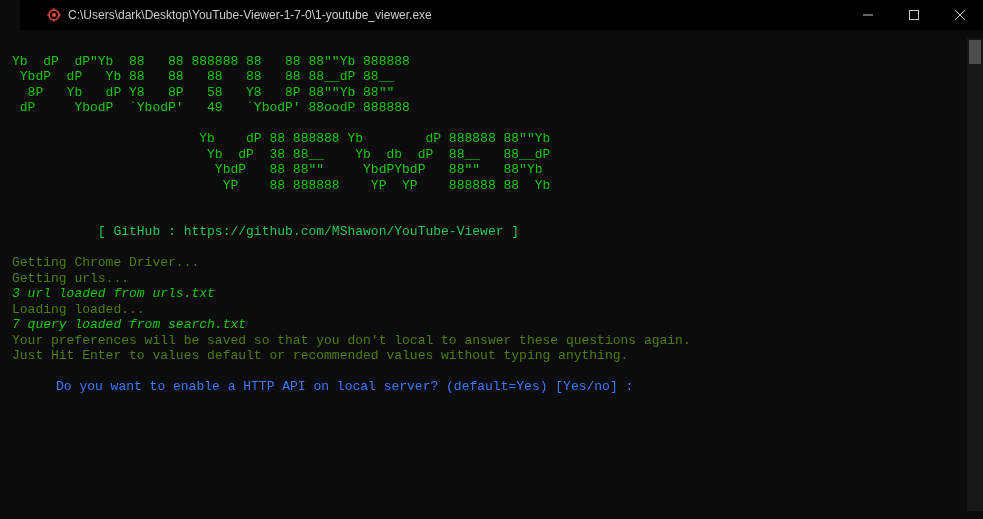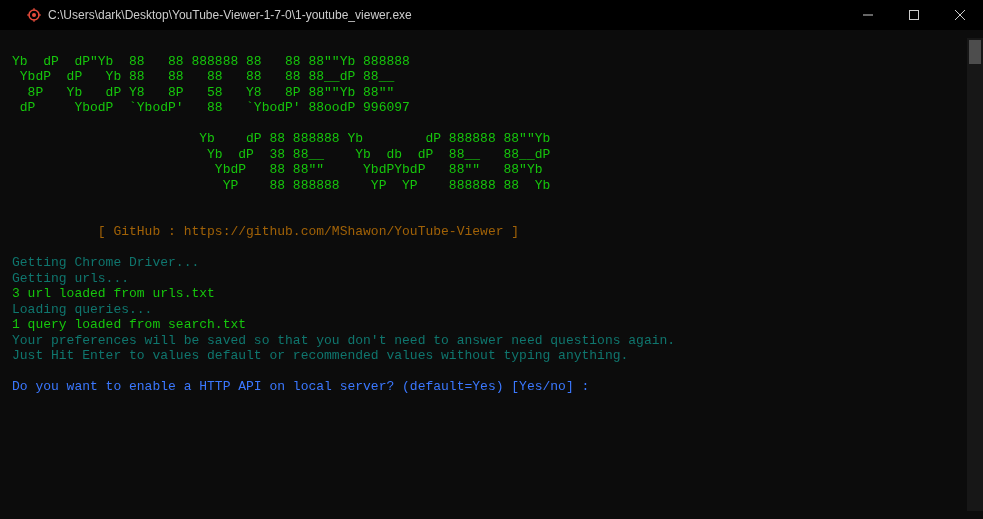--- a/index.html
+++ b/index.html
@@ -22,20 +22,21 @@
     }
     .titlebar {
       height: 30px;
       background: #000000;
       display: flex;
       align-items: center;
       padding-left: 26px;
       color: #cccccc;
       font-size: 12px;
       font-family: 'Segoe UI', sans-serif;
+      margin-left: 20px;
     }
     .titlebar-icon {
       width: 16px;
       height: 16px;
       margin-right: 6px;
       display: flex;
       align-items: center;
       justify-content: center;
     }
     .titlebar-title {
@@ -82,30 +83,32 @@
       top: 2px;
       left: 2px;
       right: 2px;
       height: 24px;
       background: #4d4d4d;
     }
     .ascii-art {
       color: #16c60c;
     }
     .github-line {
-      color: #a16207;
+      color: #22c55e;
     }
     .white-text {
-      color: #0f766e;
+      color: #4d7c0f;
     }
     .green-text {
       color: #16c60c;
+      font-style: italic;
     }
     .blue-text {
       color: #3b78ff;
+      margin-left: 44px;
     }
   </style>
 </head>
 <body>
 
 <div class="window">
   <div class="titlebar">
     <span class="titlebar-icon">
       <svg viewBox="0 0 16 16">
         <circle cx="8" cy="8" r="5" fill="none" stroke="#e74c3c" stroke-width="1.5"></circle>
@@ -134,36 +137,36 @@
             <line x1="10" y1="0" x2="0" y2="10" stroke="currentColor" stroke-width="1"></line>
           </svg>
       </div>
     </div>
   </div>
   <div class="terminal">
     <div class="terminal-content">
 <span class="ascii-art">Yb  dP  dP"Yb  88   88 888888 88   88 88""Yb 888888</span>
 <span class="ascii-art"> YbdP  dP   Yb 88   88   88   88   88 88__dP 88__</span>
 <span class="ascii-art">  8P   Yb   dP Y8   8P   58   Y8   8P 88""Yb 88""</span>
-<span class="ascii-art"> dP     YbodP  `YbodP'   88   `YbodP' 88oodP 996097</span>
+<span class="ascii-art"> dP     YbodP  `YbodP'   49   `YbodP' 88oodP 888888</span>
 
 <span class="ascii-art">                        Yb    dP 88 888888 Yb        dP 888888 88""Yb</span>
 <span class="ascii-art">                         Yb  dP  38 88__    Yb  db  dP  88__   88__dP</span>
 <span class="ascii-art">                          YbdP   88 88""     YbdPYbdP   88""   88"Yb</span>
 <span class="ascii-art">                           YP    88 888888    YP  YP    888888 88  Yb</span>
 
 
 <span class="github-line">           [ GitHub : https://github.com/MShawon/YouTube-Viewer ]</span>
 
 <span class="white-text">Getting Chrome Driver...</span>
 <span class="white-text">Getting urls...</span>
 <span class="green-text">3 url loaded from urls.txt</span>
-<span class="white-text">Loading queries...</span>
-<span class="green-text">1 query loaded from search.txt</span>
-<span class="white-text">Your preferences will be saved so that you don't need to answer need questions again.</span>
+<span class="white-text">Loading loaded...</span>
+<span class="green-text">7 query loaded from search.txt</span>
+<span class="white-text">Your preferences will be saved so that you don't local to answer these questions again.</span>
 <span class="white-text">Just Hit Enter to values default or recommended values without typing anything.</span>
 
 <span class="blue-text">Do you want to enable a HTTP API on local server? (default=Yes) [Yes/no] : </span></div>
     <div class="scrollbar">
       <div class="scrollbar-thumb"></div>
     </div>
   </div>
 </div>
 
 </body></html>

